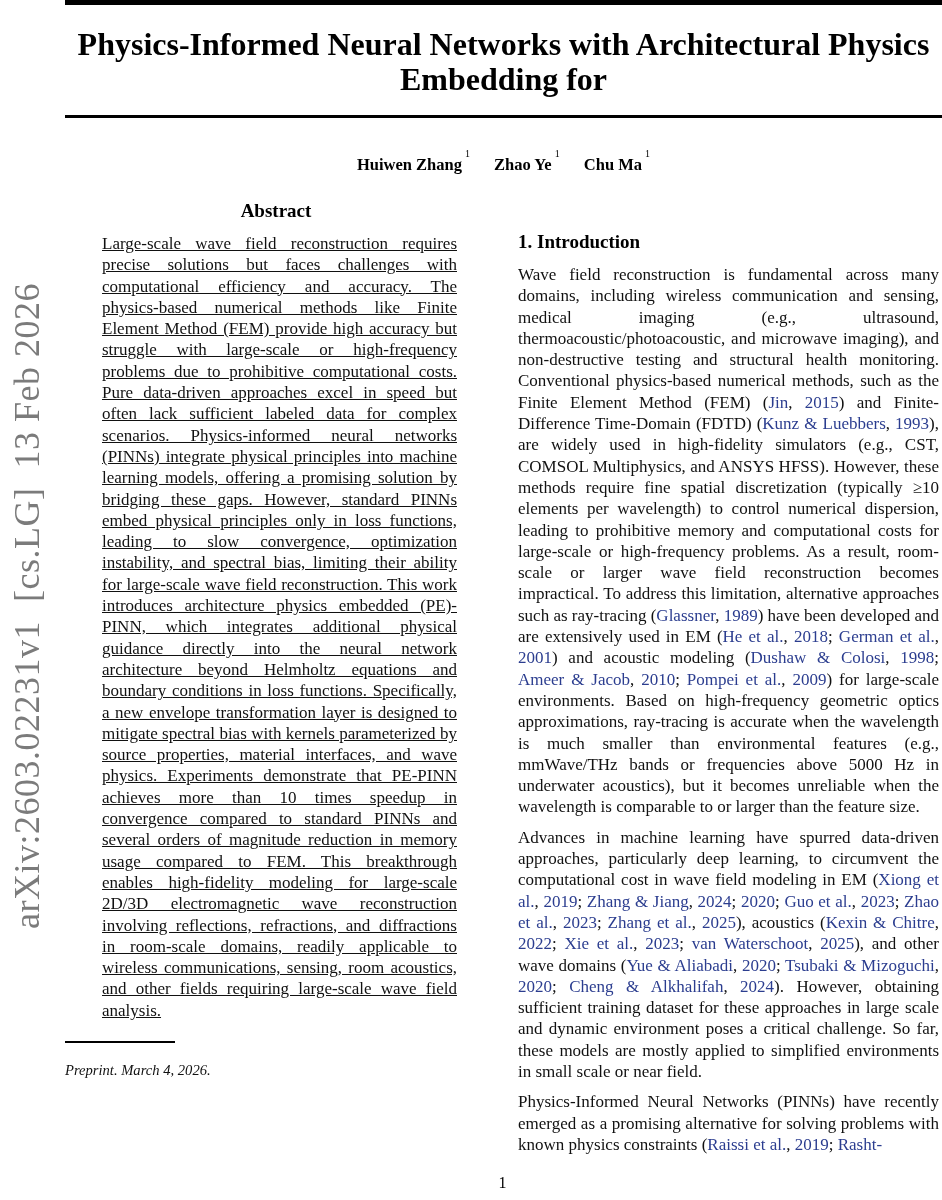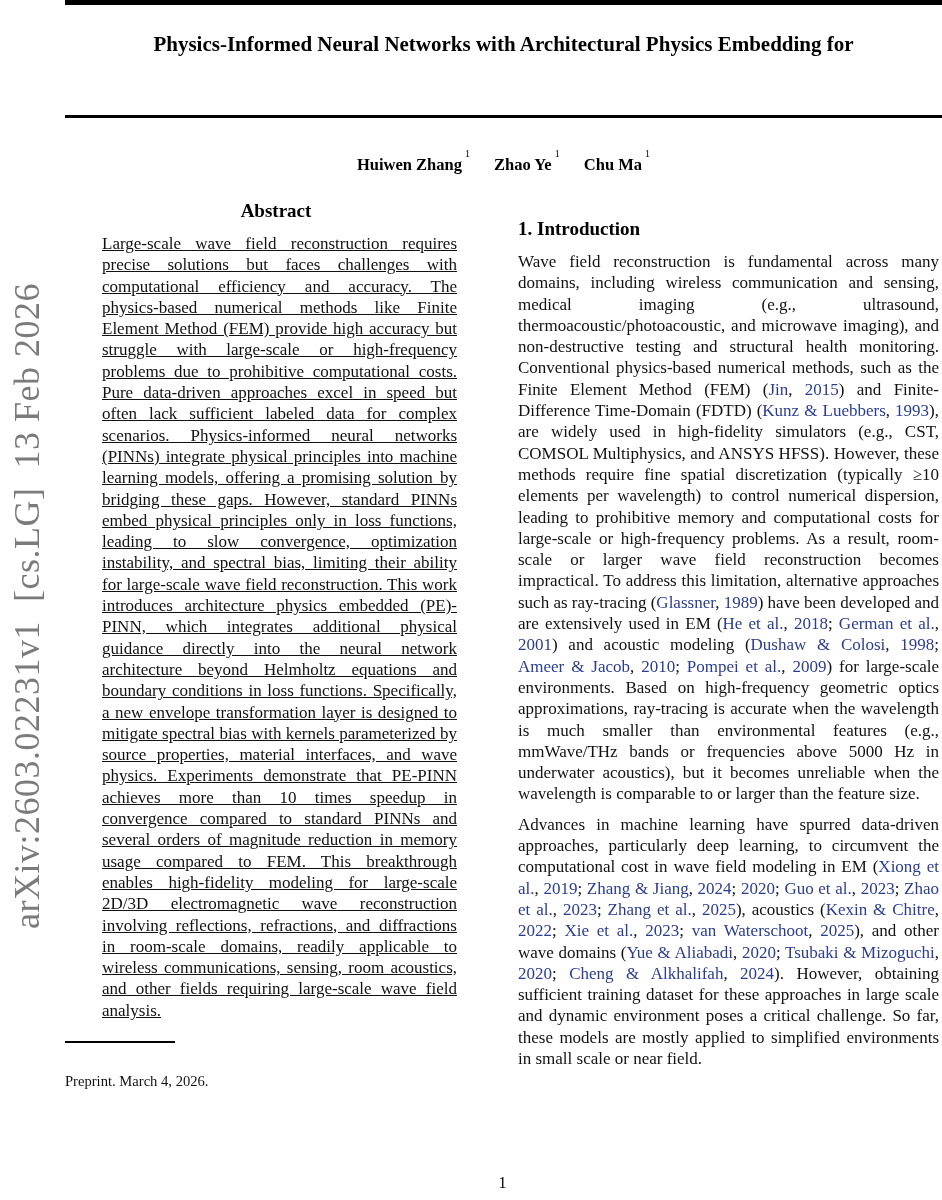--- a/index.html
+++ b/index.html
@@ -12,47 +12,47 @@
     position:absolute; top:606px; left:27px;
     transform:translate(-50%,-50%) rotate(-90deg);
     white-space:pre; font-size:36px; letter-spacing:0.5px;
     color:var(--banner-color,#7b7b7b);
   }
   .rule { position:absolute; left:65px; right:0; background:#000; }
   .rule-top { top:0; height:5px; }
   .rule-mid { top:115px; height:3px; }
   .title {
     position:absolute; left:65px; right:0; top:27px; text-align:center;
-    font-size:21px; line-height:35px; font-weight:bold; color:#000;
+    font-size:32px; line-height:35px; font-weight:bold; color:#000;
   }
   .authors {
     position:absolute; left:65px; right:0; top:154px; text-align:center;
     font-size:16.5px; font-weight:bold; color:#000;
   }
   .author { margin:5px 10px; white-space:nowrap; }
   .auth-sup { font-size:10px; font-weight:normal; position:relative; top:-6px; margin-left:3px; }
 
   .col-left  { position:absolute; left:65px;  top:200px; width:422px; }
-  .col-right { position:absolute; left:518px; top:218px; width:421px; }
+  .col-right { position:absolute; left:518px; top:231px; width:421px; }
 
   .abstract-heading { text-align:center; font-size:19px; line-height:22px; font-weight:bold; color:#000; }
   .abstract-body {
     margin:11px 30px 0 37px; text-align:justify;
     font-size:17px; line-height:21.3px;text-decoration:underline;
   }
   .section-heading { font-size:19px; line-height:22px; font-weight:bold; color:#000; }
   .body-par { margin-top:11px; text-align:justify; font-size:17px; line-height:21.3px; }
   .body-par + .body-par { margin-top:9px; }
   .cite { color:var(--link-color,#2b3d8f);margin-top:20px; }
 
   .footnote { position:absolute; left:65px; top:1041px; width:422px; font-size:14.6px; line-height:18.2px; }
   .footnote-rule { width:110px; height:2px; background:#000; margin-bottom:6px; }
   .footnote-text { text-align:justify; text-indent:9px; }
   .footnote-text sup { font-size:9.5px; }
-  .preprint { margin-top:29px; }
+  .preprint { margin-top:18px; font-style:italic; }
 
   .page-number { position:absolute; left:65px; right:2px; top:1174px; text-align:center; font-size:16px; color:#000; }
 </style>
 </head>
 <body>
 
 <div class="page" style="--link-color: #2b3d8f; --banner-color: #7b7b7b; color: rgb(17, 17, 17);">
 
   <div class="arxiv-banner">arXiv:2603.02231v1  [cs.LG]  13 Feb 2026</div>
 
@@ -72,20 +72,21 @@
 
   <div class="col-left">
     <h2 class="abstract-heading">Abstract</h2>
     <div class="abstract-body">Large-scale wave field reconstruction requires precise solutions but faces challenges with computational efficiency and accuracy. The physics-based numerical methods like Finite Element Method (FEM) provide high accuracy but struggle with large-scale or high-frequency problems due to prohibitive computational costs. Pure data-driven approaches excel in speed but often lack sufficient labeled data for complex scenarios. Physics-informed neural networks (PINNs) integrate physical principles into machine learning models, offering a promising solution by bridging these gaps. However, standard PINNs embed physical principles only in loss functions, leading to slow convergence, optimization instability, and spectral bias, limiting their ability for large-scale wave field reconstruction. This work introduces architecture physics embedded (PE)-PINN, which integrates additional physical guidance directly into the neural network architecture beyond Helmholtz equations and boundary conditions in loss functions. Specifically, a new envelope transformation layer is designed to mitigate spectral bias with kernels parameterized by source properties, material interfaces, and wave physics. Experiments demonstrate that PE-PINN achieves more than 10 times speedup in convergence compared to standard PINNs and several orders of magnitude reduction in memory usage compared to FEM. This breakthrough enables high-fidelity modeling for large-scale 2D/3D electromagnetic wave reconstruction involving reflections, refractions, and diffractions in room-scale domains, readily applicable to wireless communications, sensing, room acoustics, and other fields requiring large-scale wave field analysis.</div>
   </div>
 
   <div class="col-right">
     <h2 class="section-heading">1. Introduction</h2>
     <p class="body-par"><span>Wave field reconstruction is fundamental across many domains, including wireless communication and sensing, medical imaging (e.g., ultrasound, thermoacoustic/photoacoustic, and microwave imaging), and non-destructive testing and structural health monitoring. Conventional physics-based numerical methods, such as the Finite Element Method (FEM) (</span><span class="cite">Jin</span><span>, </span><span class="cite">2015</span><span>) and Finite-Difference Time-Domain (FDTD) (</span><span class="cite">Kunz &amp; Luebbers</span><span>, </span><span class="cite">1993</span><span>), are widely used in high-fidelity simulators (e.g., CST, COMSOL Multiphysics, and ANSYS HFSS). However, these methods require fine spatial discretization (typically ≥10 elements per wavelength) to control numerical dispersion, leading to prohibitive memory and computational costs for large-scale or high-frequency problems. As a result, room-scale or larger wave field reconstruction becomes impractical. To address this limitation, alternative approaches such as ray-tracing (</span><span class="cite">Glassner</span><span>, </span><span class="cite">1989</span><span>) have been developed and are extensively used in EM (</span><span class="cite">He et al.</span><span>, </span><span class="cite">2018</span><span>; </span><span class="cite">German et al.</span><span>, </span><span class="cite">2001</span><span>) and acoustic modeling (</span><span class="cite">Dushaw &amp; Colosi</span><span>, </span><span class="cite">1998</span><span>; </span><span class="cite">Ameer &amp; Jacob</span><span>, </span><span class="cite">2010</span><span>; </span><span class="cite">Pompei et al.</span><span>, </span><span class="cite">2009</span><span>) for large-scale environments. Based on high-frequency geometric optics approximations, ray-tracing is accurate when the wavelength is much smaller than environmental features (e.g., mmWave/THz bands or frequencies above 5000 Hz in underwater acoustics), but it becomes unreliable when the wavelength is comparable to or larger than the feature size.</span></p>
     <p class="body-par"><span>Advances in machine learning have spurred data-driven approaches, particularly deep learning, to circumvent the computational cost in wave field modeling in EM (</span><span class="cite">Xiong et al.</span><span>, </span><span class="cite">2019</span><span>; </span><span class="cite">Zhang &amp; Jiang</span><span>, </span><span class="cite">2024</span><span>; </span><span class="cite">2020</span><span>; </span><span class="cite">Guo et al.</span><span>, </span><span class="cite">2023</span><span>; </span><span class="cite">Zhao et al.</span><span>, </span><span class="cite">2023</span><span>; </span><span class="cite">Zhang et al.</span><span>, </span><span class="cite">2025</span><span>), acoustics (</span><span class="cite">Kexin &amp; Chitre</span><span>, </span><span class="cite">2022</span><span>; </span><span class="cite">Xie et al.</span><span>, </span><span class="cite">2023</span><span>; </span><span class="cite">van Waterschoot</span><span>, </span><span class="cite">2025</span><span>), and other wave domains (</span><span class="cite">Yue &amp; Aliabadi</span><span>, </span><span class="cite">2020</span><span>; </span><span class="cite">Tsubaki &amp; Mizoguchi</span><span>, </span><span class="cite">2020</span><span>; </span><span class="cite">Cheng &amp; Alkhalifah</span><span>, </span><span class="cite">2024</span><span>). However, obtaining sufficient training dataset for these approaches in large scale and dynamic environment poses a critical challenge. So far, these models are mostly applied to simplified environments in small scale or near field.</span></p>
+    <p class="body-par"><span>Physics-Informed Neural Networks (PINNs) have recently emerged as a promising alternative for solving problems with known physics constraints (</span><span class="cite">Raissi et al.</span><span>, </span><span class="cite">2019</span><span>; </span><span class="cite">Rasht-</span></p>
   </div>
 
   <div class="footnote">
     <div class="footnote-rule"></div>
     <p class="preprint">Preprint. March 4, 2026.</p>
   </div>
 
   <div class="page-number">1</div>
 
 </div>

